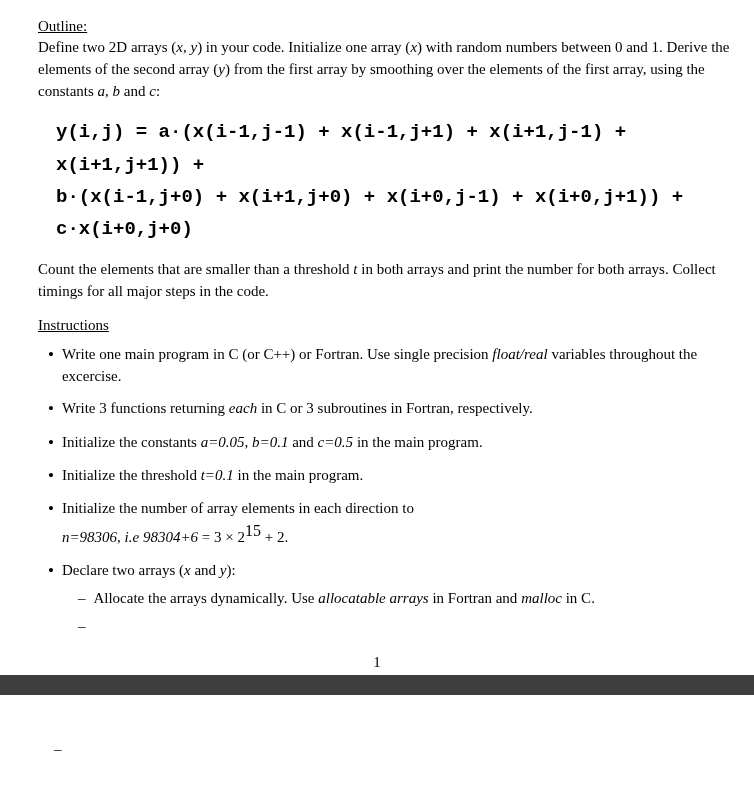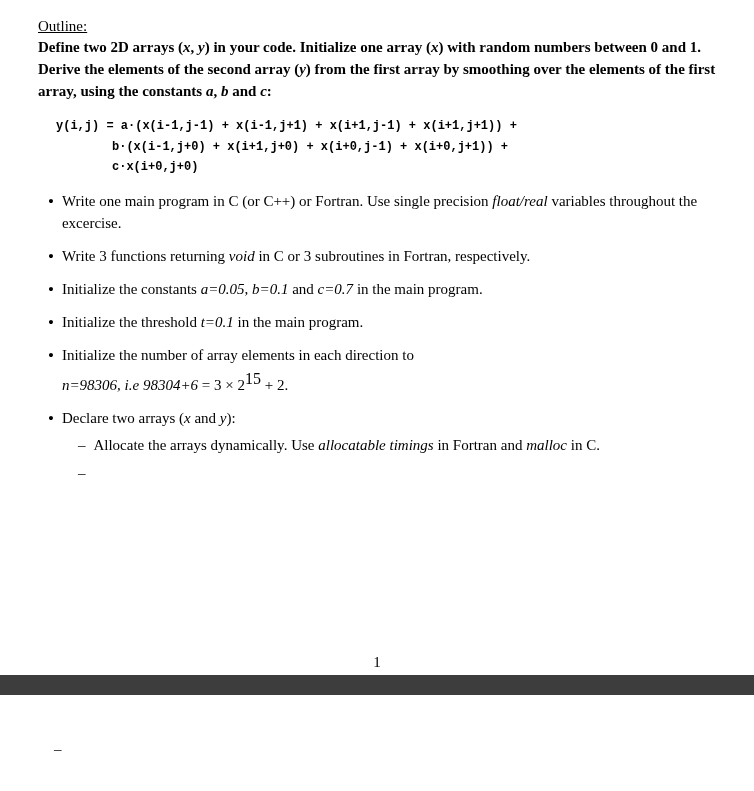--- a/index.html
+++ b/index.html
@@ -21,38 +21,36 @@
     .outline-heading {
       text-decoration: underline;
       font-size: 15px;
       margin-bottom: 2px;
     }
 
     .outline-text {
       font-size: 15px;
       line-height: 1.45;
       margin-bottom: 14px;
-      font-weight: bold;
     }
 
     .formula-block {
       font-family: "Courier New", Courier, monospace;
-      font-size: 12px;
+      font-size: 19px;
       margin: 10px 0 14px 18px;
       line-height: 1.7;
     }
 
     .formula-line {
       display: flex;
       align-items: baseline;
       gap: 0;
     }
 
     .formula-indent {
-      margin-left: 56px;
     }
 
     .count-text {
       font-size: 15px;
       line-height: 1.45;
       margin-bottom: 14px;
     }
 
     .instructions-heading {
       text-decoration: underline;
@@ -147,42 +145,47 @@
       <span><strong>y(i,j) = a·(x(i-1,j-1) + x(i-1,j+1) + x(i+1,j-1) + x(i+1,j+1)) +</strong></span>
     </div>
     <div class="formula-line formula-indent">
       <span><strong>b·(x(i-1,j+0) + x(i+1,j+0) + x(i+0,j-1) + x(i+0,j+1)) +</strong></span>
     </div>
     <div class="formula-line formula-indent">
       <span><strong>c·x(i+0,j+0)</strong></span>
     </div>
   </div>
 
-
+  <p class="count-text">
+    Count the elements that are smaller than a threshold <em>t</em> in both arrays and print the number for
+    both arrays. Collect timings for all major steps in the code.
+  </p>
+
+  <p class="instructions-heading">Instructions</p>
 
   <ul class="bullet-list">
 
     <li>
       <span class="bullet-dot">•</span>
       <span class="bullet-text">
         Write one main program in C (or C++) or Fortran. Use single precision <em>float/real</em> variables throughout the excercise.
       </span>
     </li>
 
     <li>
       <span class="bullet-dot">•</span>
       <span class="bullet-text">
-        Write 3 functions returning <em>void</em> in C or 3 subroutines in Fortran, respectively.
-      </span>
-    </li>
-
-    <li>
-      <span class="bullet-dot">•</span>
-      <span class="bullet-text">
-        Initialize the constants <em>a=0.05</em>, <em>b=0.1</em> and <em>c=0.7</em> in the main program.
+        Write 3 functions returning <em>each</em> in C or 3 subroutines in Fortran, respectively.
+      </span>
+    </li>
+
+    <li>
+      <span class="bullet-dot">•</span>
+      <span class="bullet-text">
+        Initialize the constants <em>a=0.05</em>, <em>b=0.1</em> and <em>c=0.5</em> in the main program.
       </span>
     </li>
 
     <li>
       <span class="bullet-dot">•</span>
       <span class="bullet-text">
         Initialize the threshold <em>t=0.1</em> in the main program.
       </span>
     </li>
 
@@ -194,21 +197,21 @@
       </span>
     </li>
 
     <li>
       <span class="bullet-dot">•</span>
       <span class="bullet-text">
         Declare two arrays (<em>x</em> and <em>y</em>):
         <ul class="sub-list">
           <li>
             <span class="sub-dash">–</span>
-            <span>Allocate the arrays dynamically. Use <em>allocatable timings</em> in Fortran and <em>malloc</em> in C.</span>
+            <span>Allocate the arrays dynamically. Use <em>allocatable arrays</em> in Fortran and <em>malloc</em> in C.</span>
           </li>
           <li>
             <span class="sub-dash">–</span>
           </li>
         </ul>
       </span>
     </li>
 
   </ul>
 

